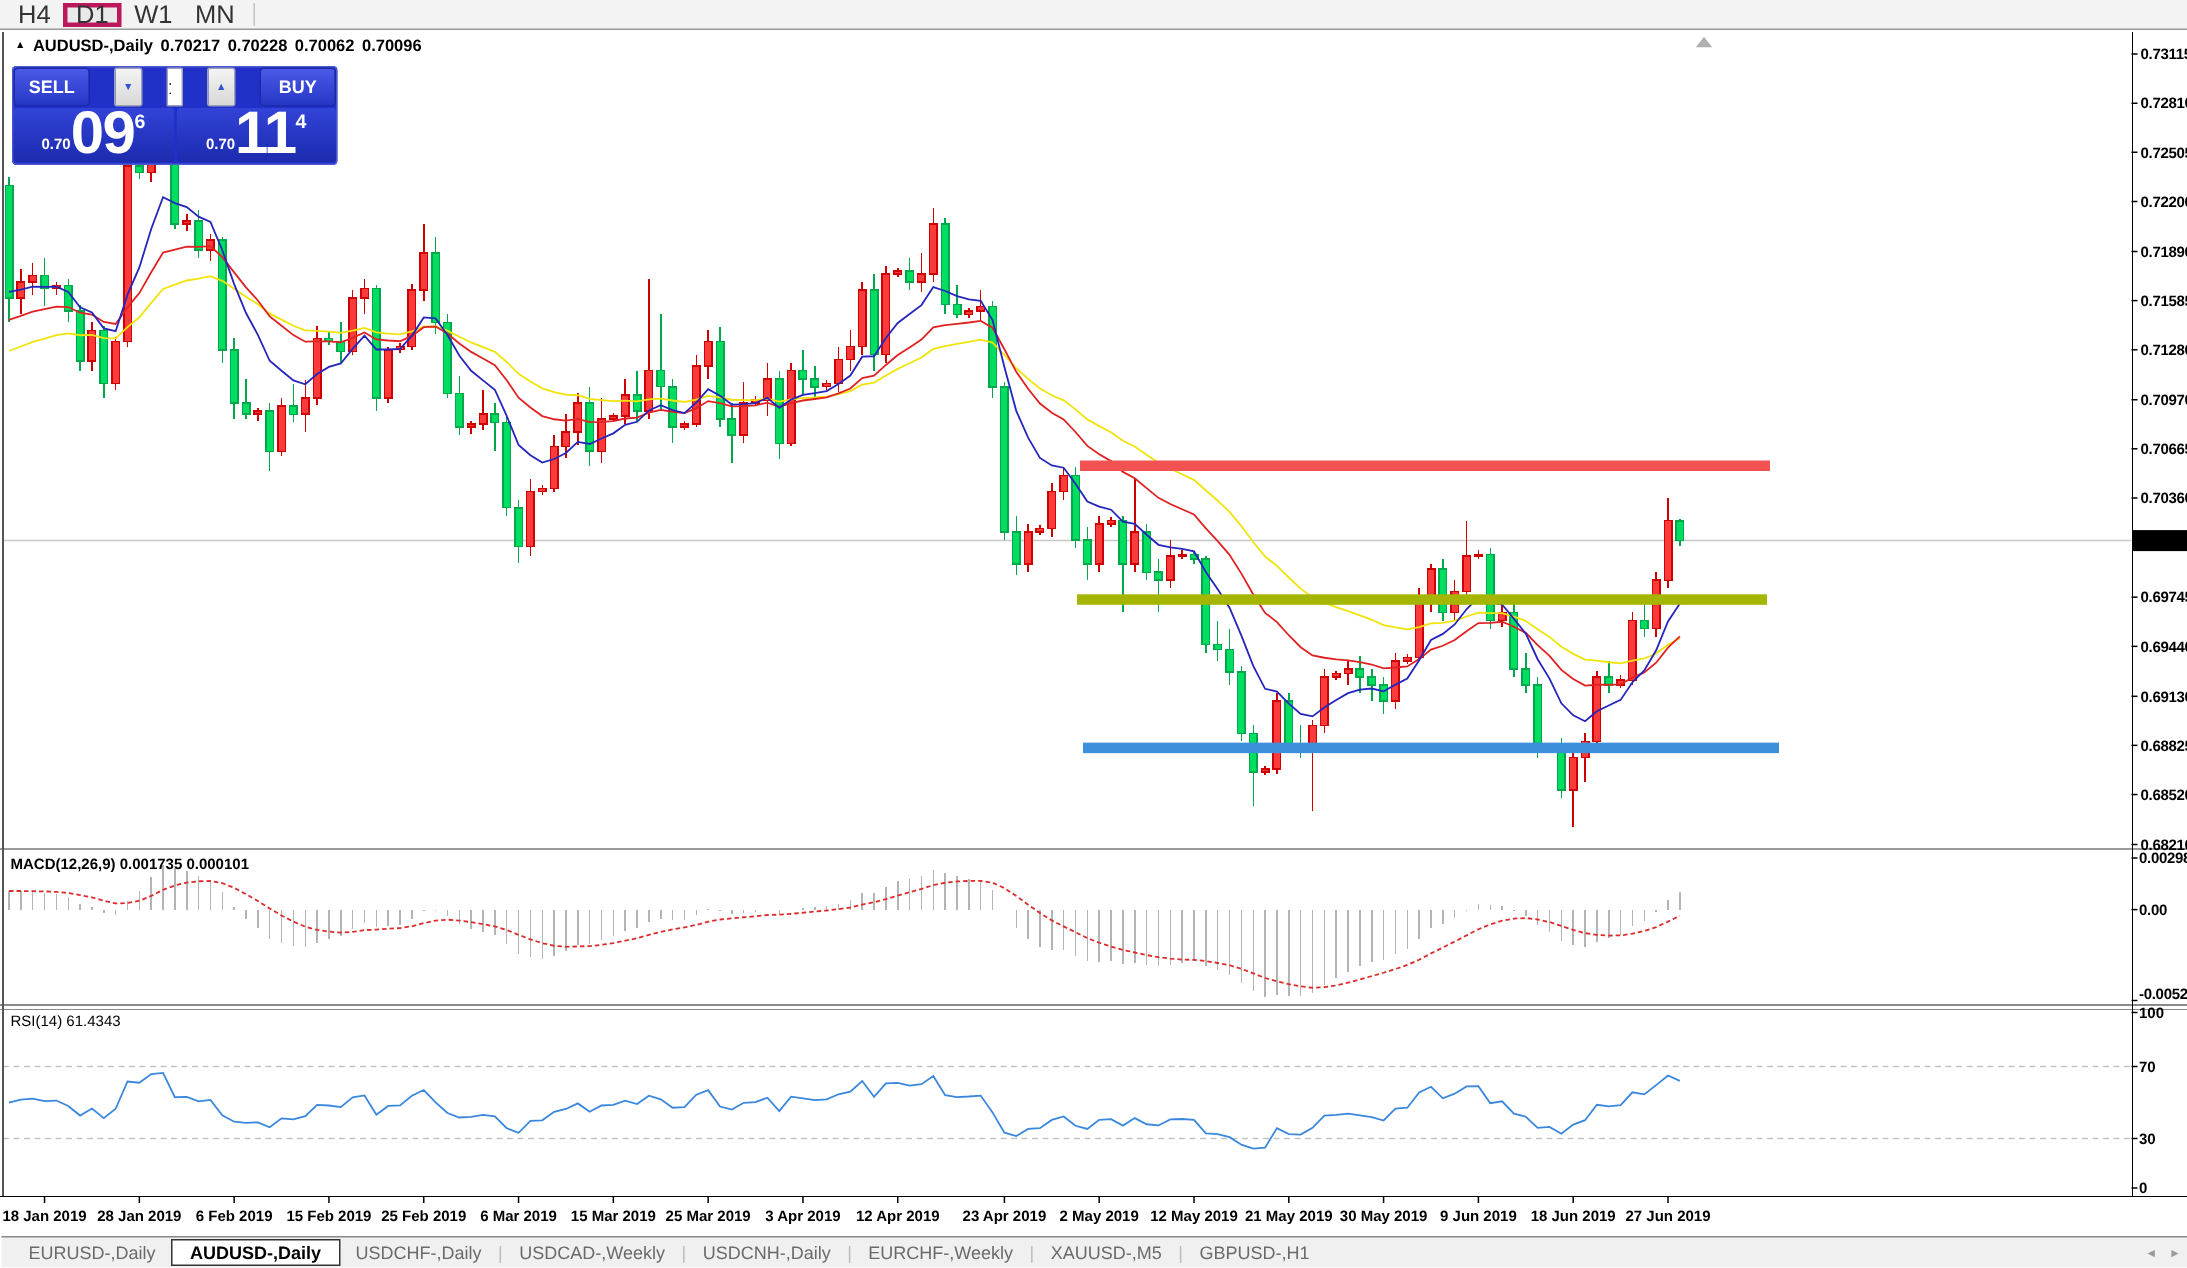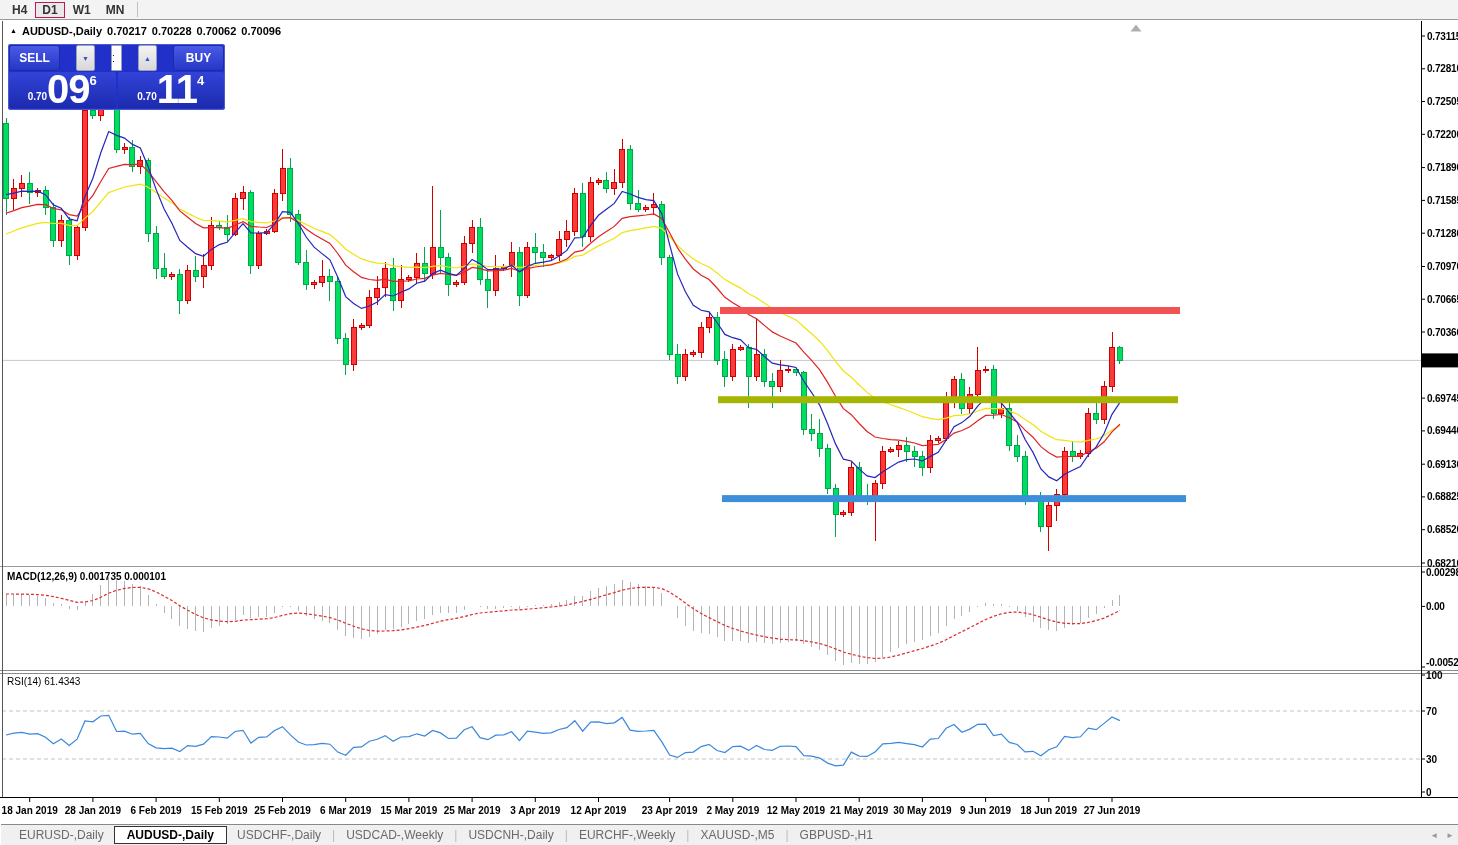--- a/index.html
+++ b/index.html
@@ -3,22 +3,22 @@
 <meta charset="utf-8">
 <style>
   html,body{margin:0;padding:0}
   body{width:1458px;height:845px;position:relative;overflow:hidden;background:#fff;
        font-family:"Liberation Sans",sans-serif;-webkit-font-smoothing:antialiased}
 
   
   .toolbar{position:absolute;top:0;left:0;width:1458px;height:20px;background:#f3f3f3;
            border-bottom:1px solid #9a9a9a;display:flex;align-items:center;padding-left:5px;z-index:6;box-sizing:border-box}
   .tf-btn{height:16px;min-width:27px;display:flex;align-items:center;justify-content:center;
-          font-size:12px;font-weight:700;color:#333;border:1px solid transparent;background:transparent;margin-right:1px}
-  .tf-btn.active{background:#e9e9e9;border:1px solid #be185d}
+          font-size:17px;font-weight:400;color:#333;border:1px solid transparent;background:transparent;margin-right:1px}
+  .tf-btn.active{background:#e9e9e9;border:3px solid #be185d}
   .tb-sep{width:1px;height:15px;background:#c2c2c2;margin:0 5px}
 
   
   #chart{position:absolute;top:21px;left:0;z-index:1}
   #chart text{font-family:"Liberation Sans",sans-serif;font-weight:700;font-size:10px;fill:#000}
 
   
   .title-line{position:absolute;top:25px;left:10px;z-index:3;display:flex;align-items:center;gap:5px;
               font-size:11px;font-weight:700;color:#000;white-space:nowrap}
   .collapse{font-size:7px;position:relative;top:-1px}

